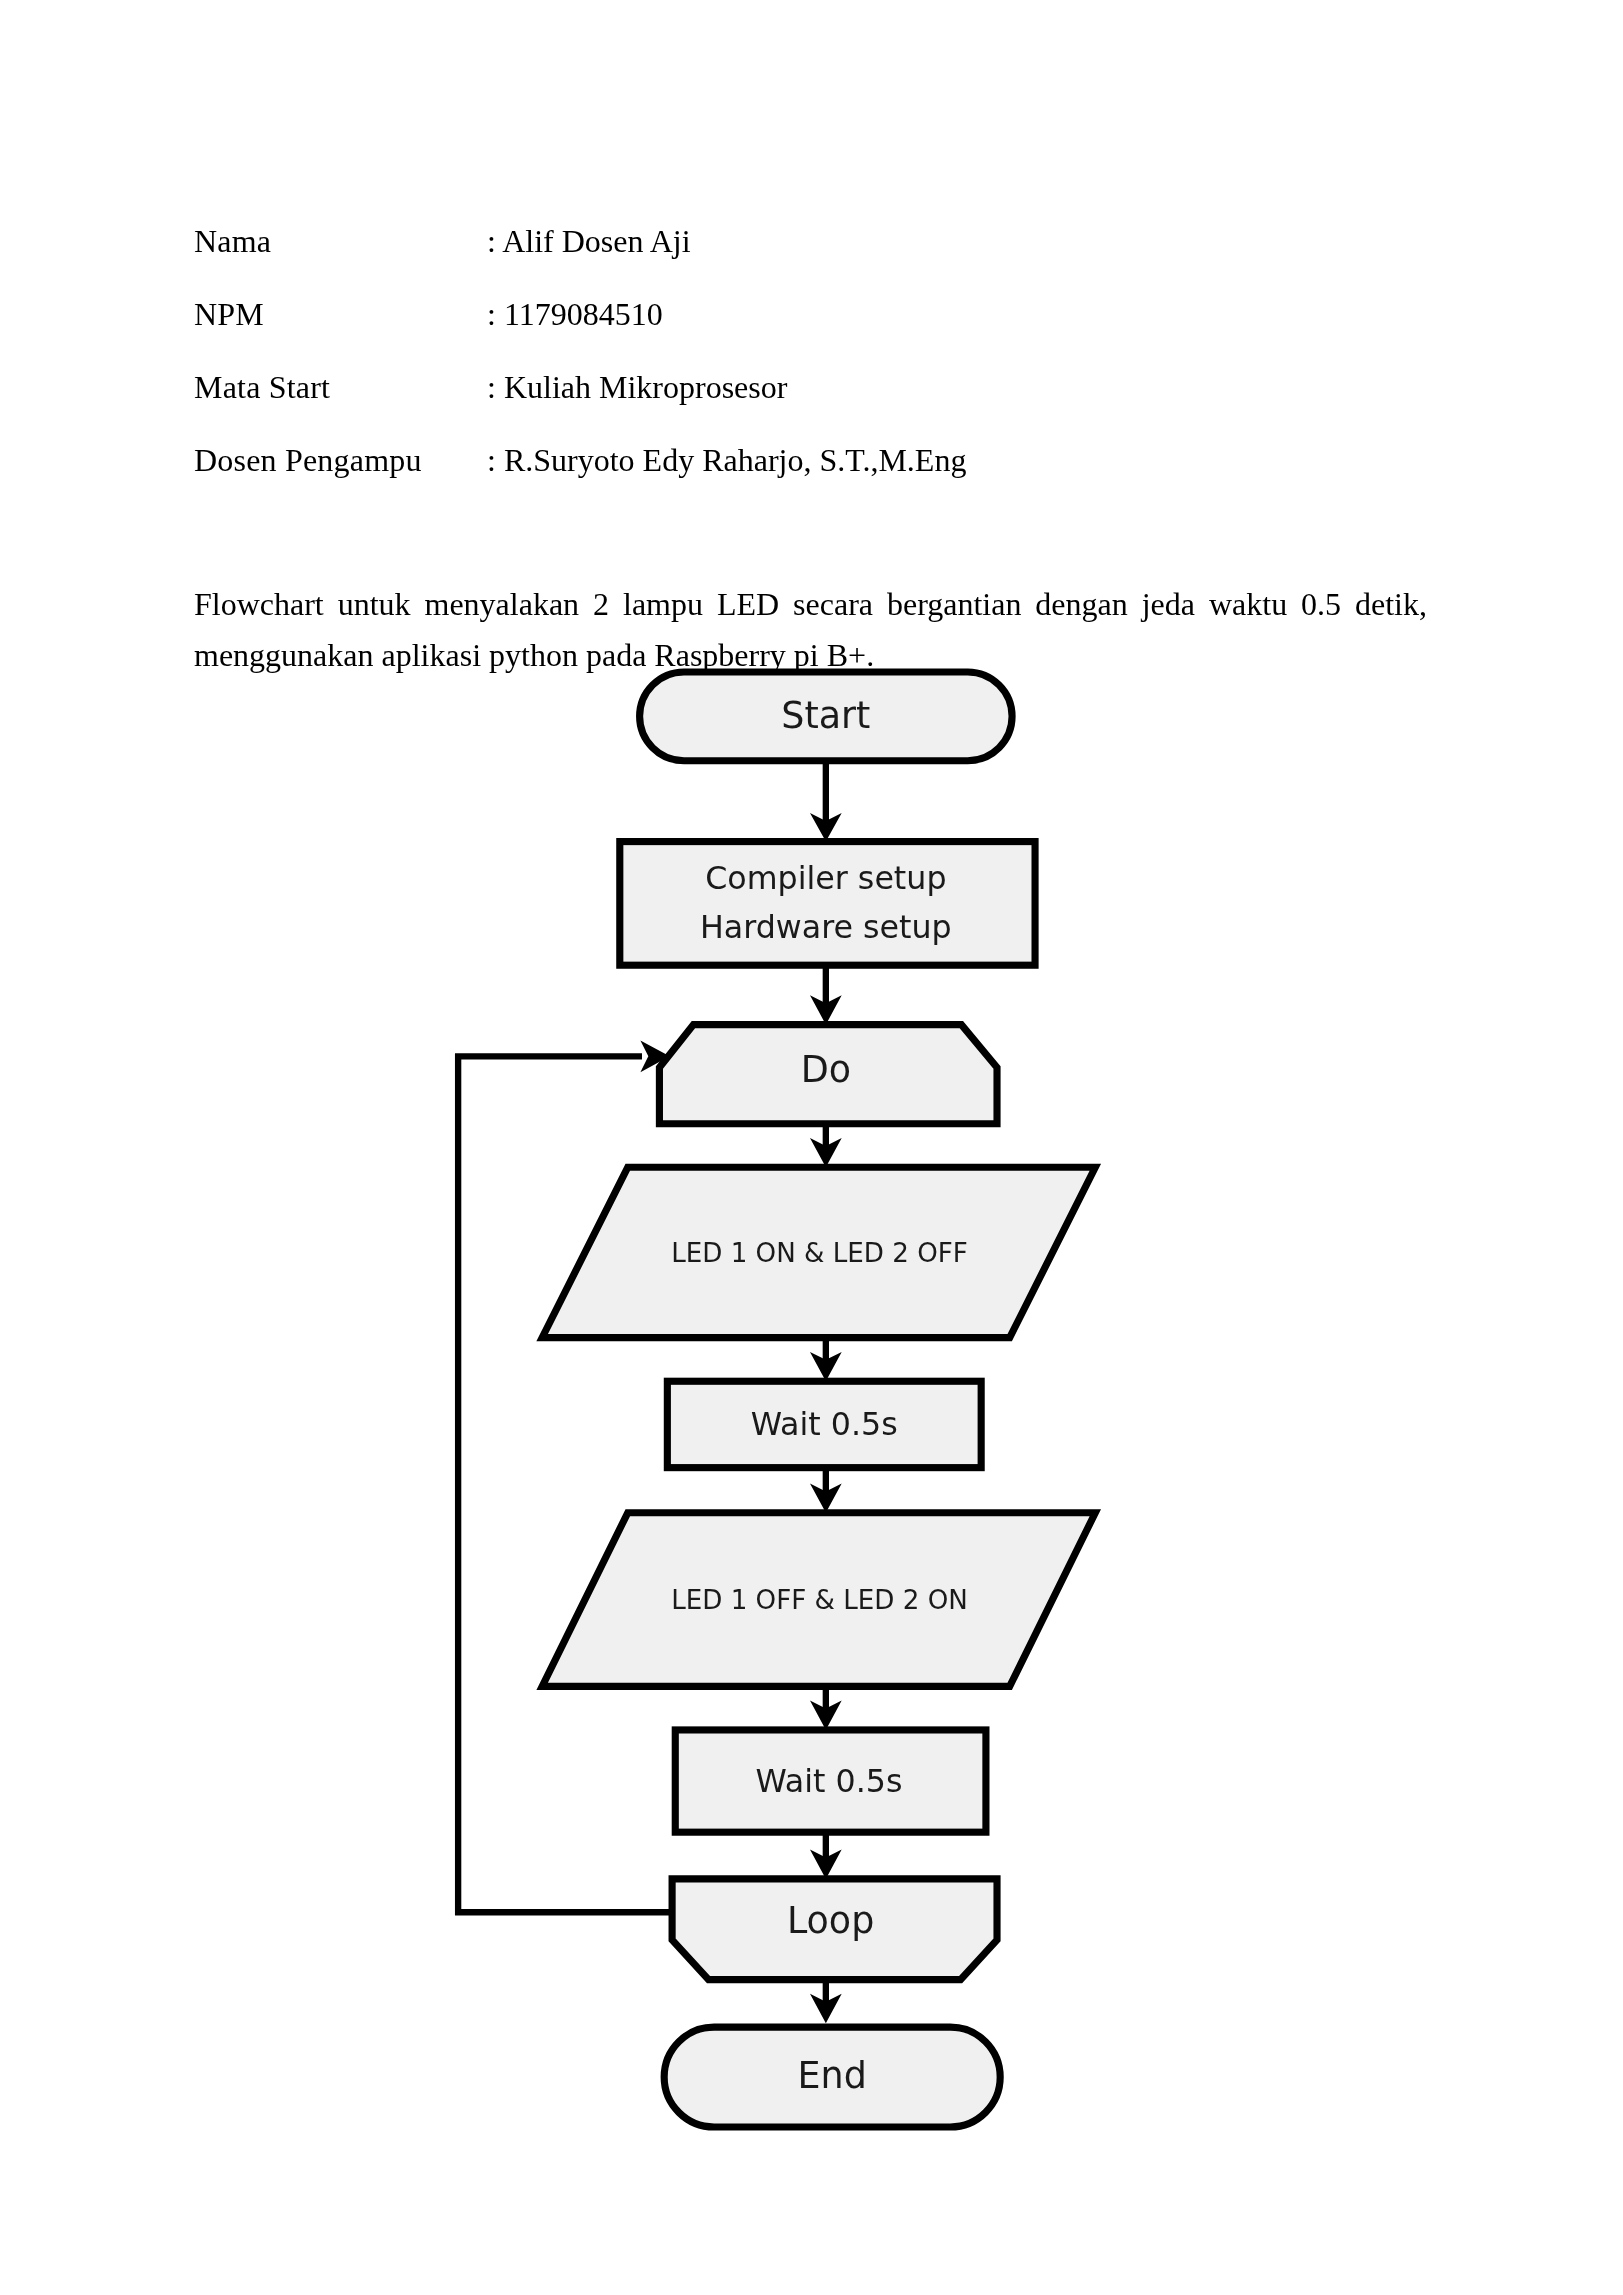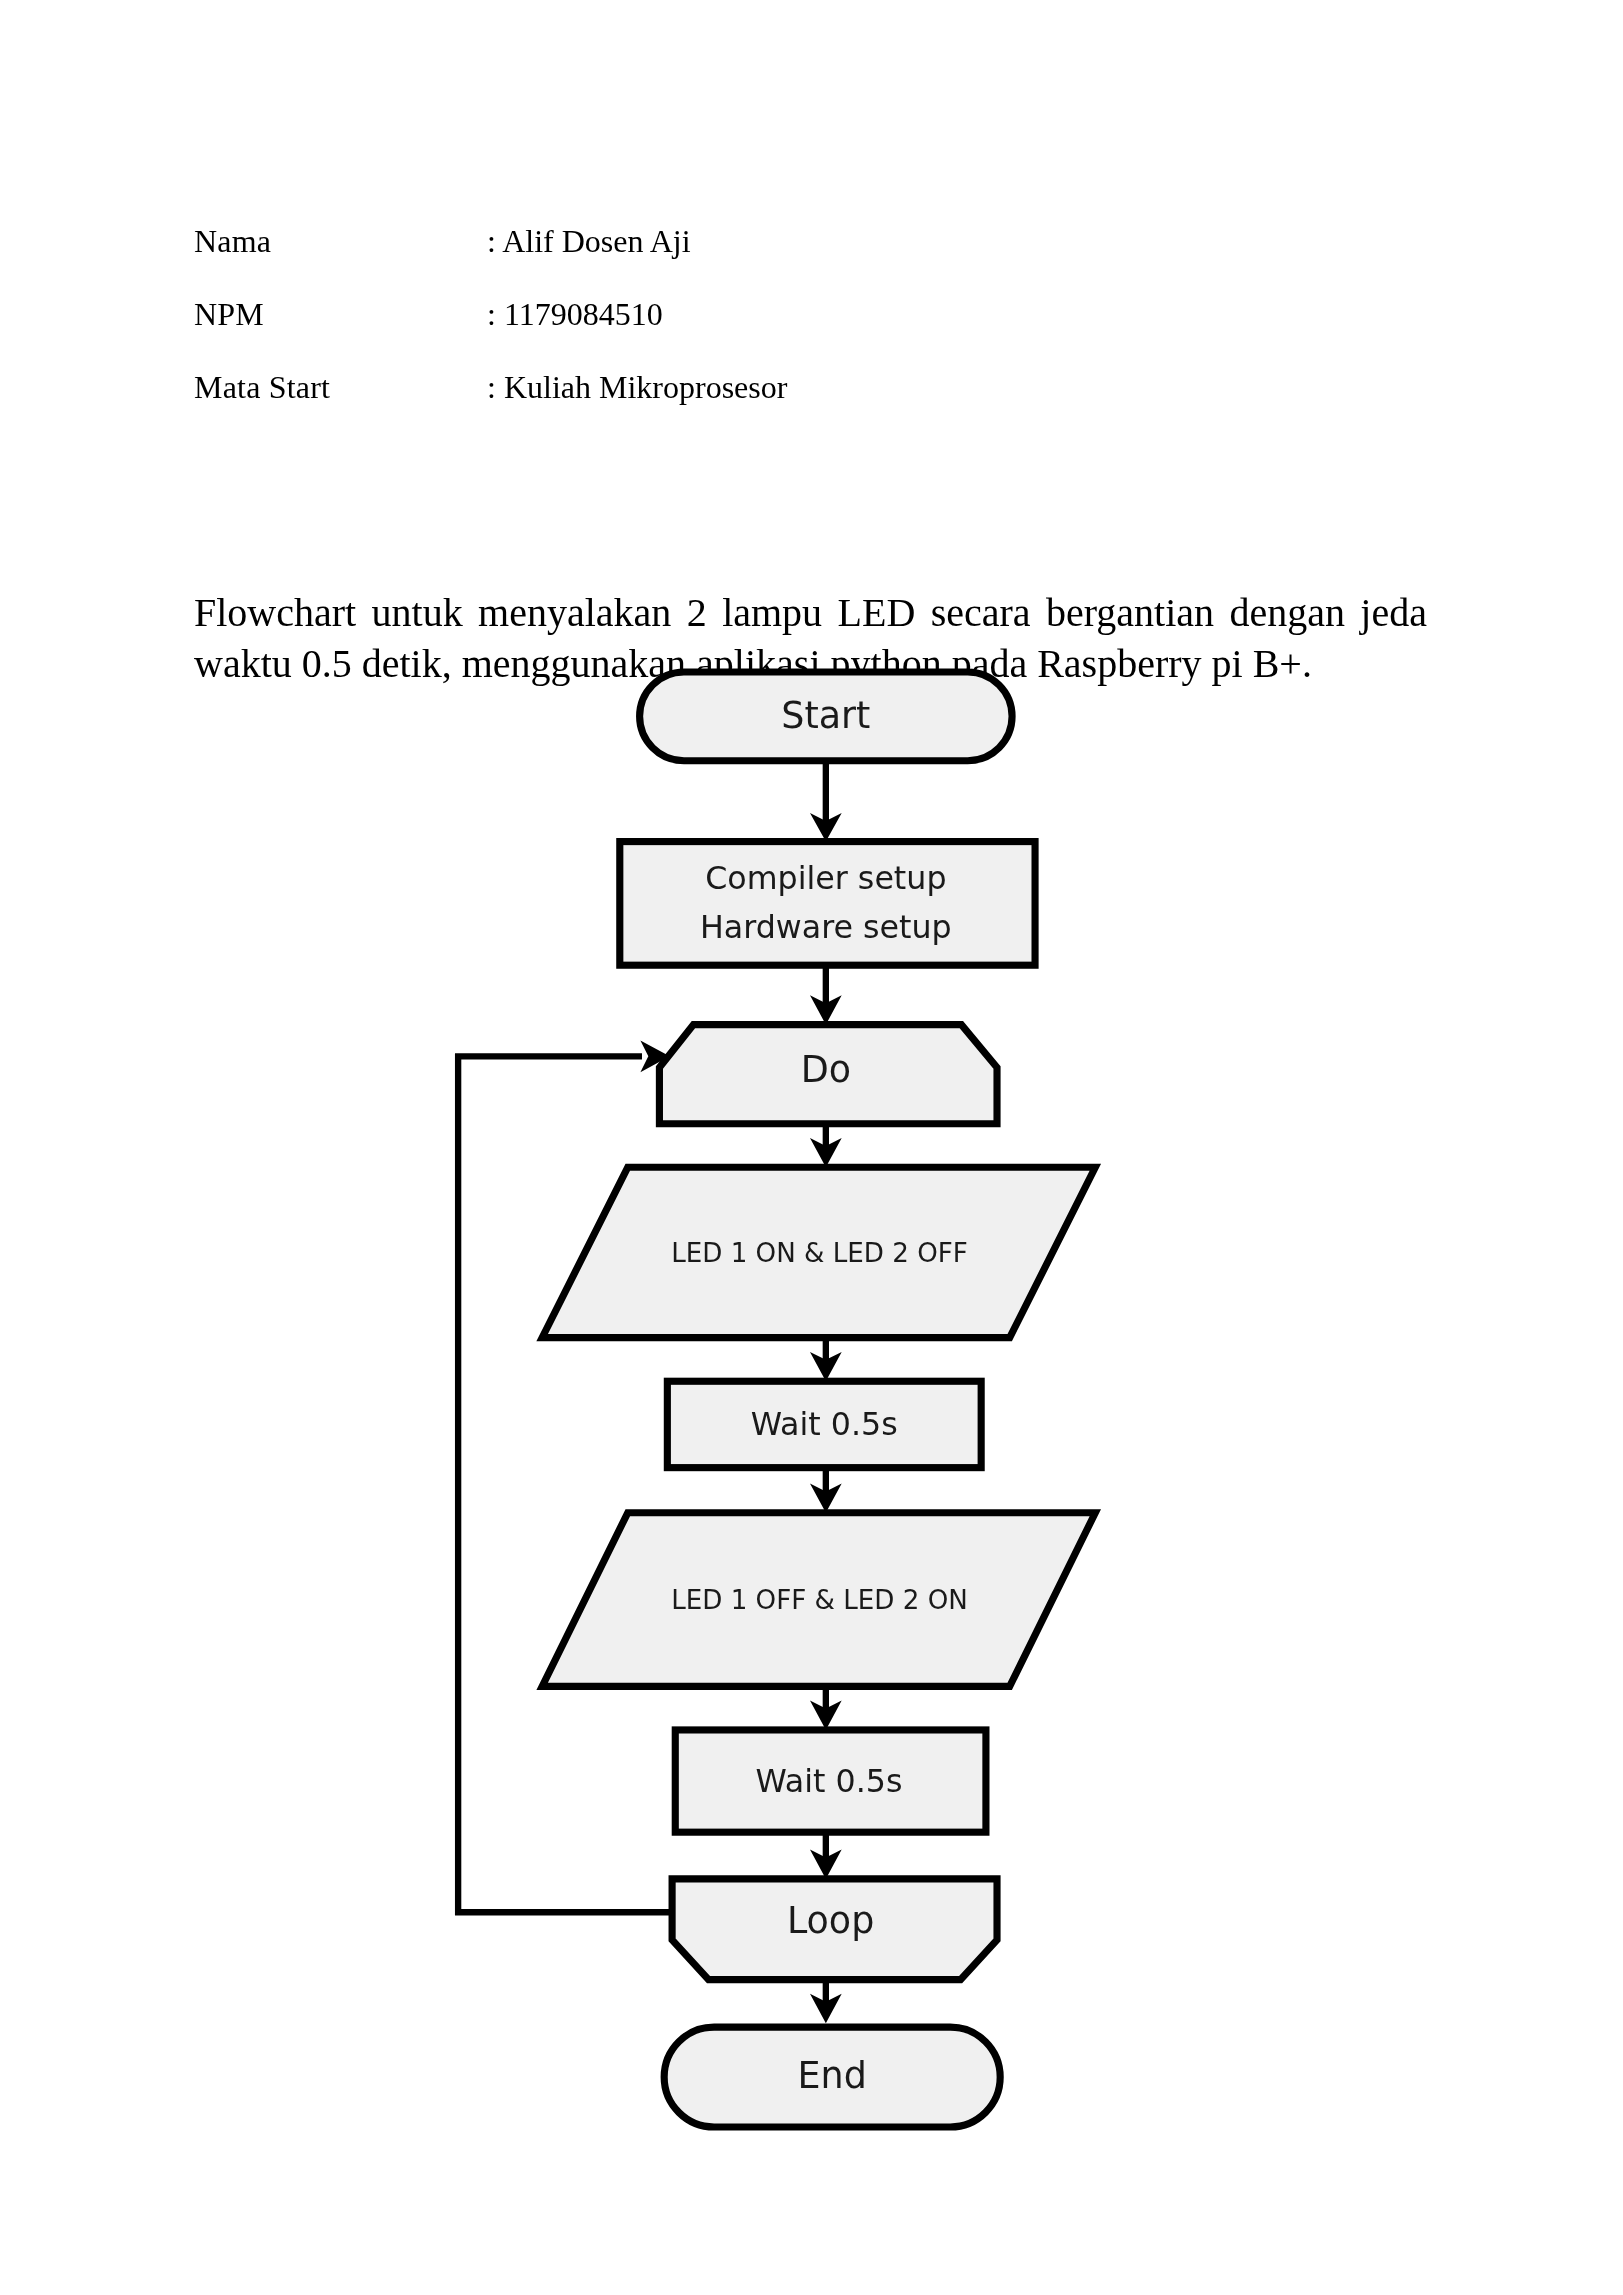--- a/index.html
+++ b/index.html
@@ -42,21 +42,21 @@
     line-height: 38px;
     white-space: nowrap;
   }
 
   
   #intro-paragraph {
     position: absolute;
     left: 194px;
     top: 547px;
     width: 1233px;
-    font-size: 40px;
+    font-size: 32px;
     line-height: 51px;
     text-align: justify;
     text-justify: inter-word;
   }
 
   
   #flowchart {
     position: absolute;
     left: 8px;
     top: 626px;
@@ -106,20 +106,24 @@
   <div class="header-row">
     <span class="header-label">NPM</span>
     <span class="header-value">: 1179084510</span>
   </div>
 
   <div class="header-row">
     <span class="header-label">Mata Start</span>
     <span class="header-value">: Kuliah Mikroprosesor</span>
   </div>
 
+  <div class="header-row">
+    <span class="header-label">Dosen Pengampu</span>
+    <span class="header-value">: R.Suryoto  Edy Raharjo, S.T.,M.Eng</span>
+  </div>
 
 </div>
 
 <p id="intro-paragraph">Flowchart untuk menyalakan 2 lampu LED secara bergantian dengan jeda waktu 0.5 detik, menggunakan aplikasi python pada Raspberry pi B+.</p>
 
 <div id="flowchart">
 <svg viewBox="0 0 2048 2000" xmlns="http://www.w3.org/2000/svg">
 
   <g>
 

